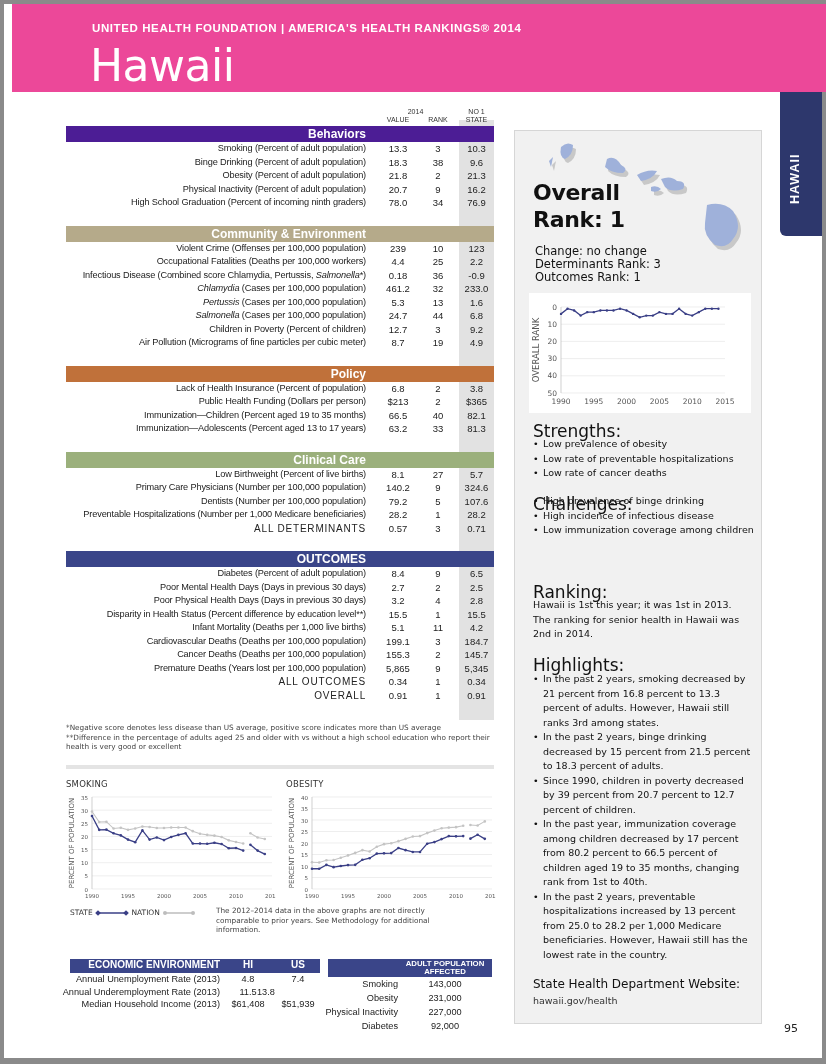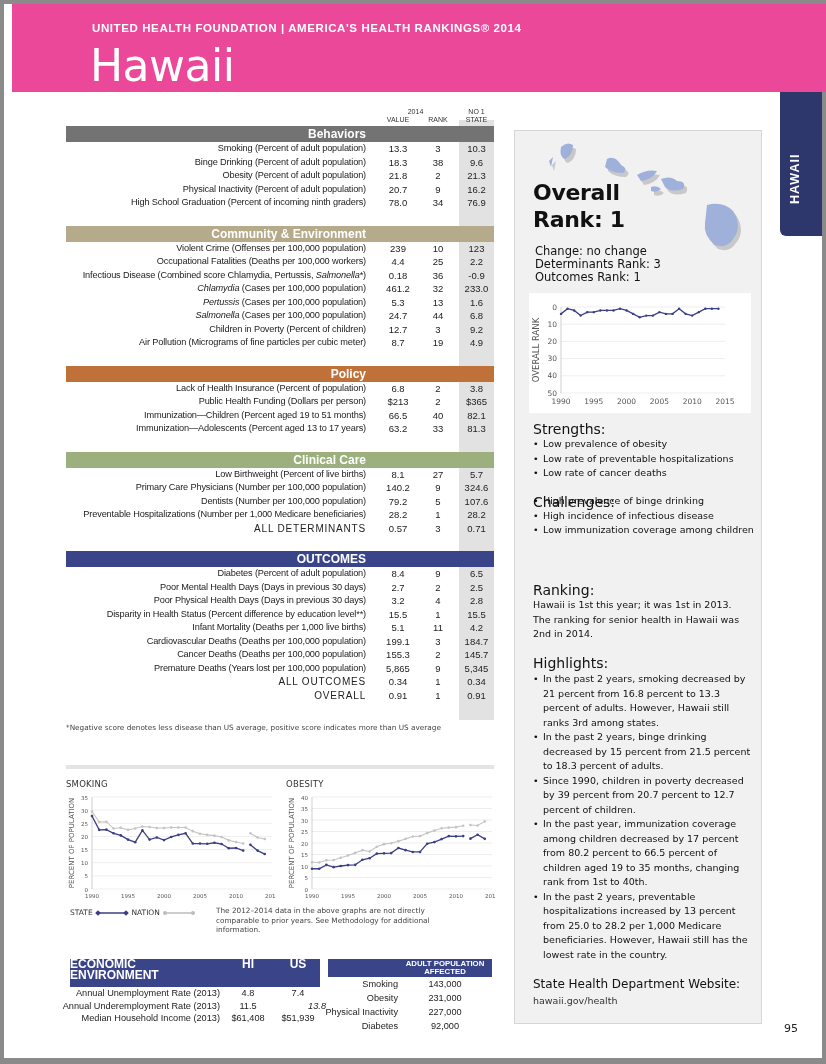--- a/index.html
+++ b/index.html
@@ -29,34 +29,34 @@
   .hr { position: absolute; left: 62px; top: 761px; width: 428px; height: 4px; background: #e4e4e4; }
 
   
   .mini { position: absolute; top: 775px; width: 210px; height: 125px; }
   .mini .ttl { font-size: 8.5px; font-family: "DejaVu Sans", sans-serif; color: #333; letter-spacing: 0.2px; }
   .legend { position: absolute; left: 66px; top: 904px; font-size: 7.5px; font-family: "DejaVu Sans", sans-serif; color: #333; }
   .legend-note { position: absolute; left: 212px; top: 902px; width: 240px; font-size: 7.3px; line-height: 9.5px; font-family: "DejaVu Sans", sans-serif; color: #444; }
 
   
   .econ { position: absolute; left: 66px; top: 955px; width: 250px; font-size: 9.2px; }
-  .econ .hdr { height: 28px; background: #3a4589; color: #fff; font-weight: bold; font-size: 12px; position: relative; line-height: 11px; }
+  .econ .hdr { height: 14px; background: #3a4589; color: #fff; font-weight: bold; font-size: 10px; position: relative; line-height: 11px; }
   .econ .hdr span, .econ .erow span { position: absolute; }
   .econ .erow { position: relative; height: 12.5px; line-height: 12.5px; }
   .pop { position: absolute; left: 324px; top: 955px; width: 164px; font-size: 9.2px; }
   .pop .hdr { height: 18px; background: #3a4589; color: #fff; font-weight: bold; font-size: 7.8px; position: relative; line-height: 8.5px; }
   .pop .hdr span, .pop .prow span { position: absolute; }
   .pop .prow { position: relative; height: 14px; line-height: 14px; }
 
   
   .panel { position: absolute; left: 510px; top: 126px; width: 248px; height: 894px; background: #f1f1f1; border: 1px solid #d6d6d6; font-family: "DejaVu Sans", sans-serif; color: #111; }
   .overall { position: absolute; left: 18px; top: 48px; font-size: 22px; font-weight: bold; line-height: 27px; letter-spacing: -0.3px; }
   .ranks { position: absolute; left: 20px; top: 114px; font-size: 11.5px; line-height: 13px; }
   .rank-chart { position: absolute; left: 14px; top: 162px; width: 222px; height: 120px; background: #fff; }
-  .ph { position: absolute; left: 18px; font-size: 14px; font-weight: normal; }
+  .ph { position: absolute; left: 18px; font-size: 17px; font-weight: normal; }
   .ul { position: absolute; left: 18px; width: 222px; font-size: 9.5px; line-height: 14.5px; list-style: none; }
   .ul li { position: relative; padding-left: 10px; }
   .ul li::before { content: "•"; position: absolute; left: 0; top: 0; }
   .ptext { position: absolute; left: 18px; width: 218px; font-size: 9.5px; line-height: 14.5px; }
   .pagenum { position: absolute; left: 780px; top: 1018px; font-size: 11px; font-family: "DejaVu Sans", sans-serif; }
 </style>
 </head>
 <body>
 
 <div class="page">
@@ -71,21 +71,21 @@
   <div class="tbl" id="tbl">
     <div class="gray-col"></div>
     <div class="colhead">
       <span style="left:312px;width:75px;top:4px;">2014</span>
       <span style="left:312px;width:40px;top:12px;">VALUE</span>
       <span style="left:357px;width:30px;top:12px;">RANK</span>
       <span style="left:393px;width:35px;top:4px;">NO 1</span>
       <span style="left:393px;width:35px;top:12px;">STATE</span>
     </div>
     <div id="sections">
-        <div class="sec-bar" style="background: #737373;">
+        <div class="sec-bar" style="background: #4c1d95;">
           <span>Behaviors</span>
         </div>
         <div class="row">
           <span class="lbl">Smoking (Percent of adult population)</span>
       <span class="v">13.3</span>
       <span class="r">3</span>
       <span class="n">10.3</span>
         </div>
         <div class="row">
           <span class="lbl">Binge Drinking (Percent of adult population)</span>
@@ -173,21 +173,21 @@
       <span class="r">2</span>
       <span class="n">3.8</span>
         </div>
         <div class="row">
           <span class="lbl">Public Health Funding (Dollars per person)</span>
       <span class="v">$213</span>
       <span class="r">2</span>
       <span class="n">$365</span>
         </div>
         <div class="row">
-          <span class="lbl">Immunization—Children (Percent aged 19 to 51 months)</span>
+          <span class="lbl">Immunization—Children (Percent aged 19 to 35 months)</span>
       <span class="v">66.5</span>
       <span class="r">40</span>
       <span class="n">82.1</span>
         </div>
         <div class="row">
           <span class="lbl">Immunization—Adolescents (Percent aged 13 to 17 years)</span>
       <span class="v">63.2</span>
       <span class="r">33</span>
       <span class="n">81.3</span>
         </div>
@@ -287,20 +287,21 @@
           <span class="lbl">OVERALL</span>
       <span class="v">0.91</span>
       <span class="r">1</span>
       <span class="n">0.91</span>
         </div>
       </div>
   </div>
 
   <div class="notes">
     <div>*Negative score denotes less disease than US average, positive score indicates more than US average</div>
+    <div>**Difference in the percentage of adults aged 25 and older with vs without a high school education who report their health is very good or excellent</div>
   </div>
   <div class="hr"></div>
 
   <div class="mini" style="left:62px;">
     <div class="ttl">SMOKING</div>
     <svg id="svg-smoking" width="210" height="115">
         <line x1="26" x2="206" y1="100" y2="100" stroke="#e6e6e6" stroke-width="0.7"></line>
         <text x="22" y="102.5" font-size="5.5" text-anchor="end" fill="#555" font-family="DejaVu Sans, sans-serif">0</text>
         <line x1="26" x2="206" y1="86.85714285714286" y2="86.85714285714286" stroke="#e6e6e6" stroke-width="0.7"></line>
         <text x="22" y="89.35714285714286" font-size="5.5" text-anchor="end" fill="#555" font-family="DejaVu Sans, sans-serif">5</text>
@@ -490,21 +491,21 @@
     </div>
     <div id="econ-rows">
         <div class="erow">
           <span style="right:100px;white-space:nowrap;">Annual Unemployment Rate (2013)</span>
     <span style="left:158px;width:40px;text-align:center;">4.8</span>
     <span style="left:204px;width:48px;text-align:center;">7.4</span>
         </div>
         <div class="erow">
           <span style="right:100px;white-space:nowrap;">Annual Underemployment Rate (2013)</span>
     <span style="left:158px;width:40px;text-align:center;">11.5</span>
-    <span style="left:208px;width:48px;text-align:right;font-style:italic;">13.8</span>
+    <span style="left:187px;width:48px;text-align:left;">13.8</span>
         </div>
         <div class="erow">
           <span style="right:100px;white-space:nowrap;">Median Household Income (2013)</span>
     <span style="left:158px;width:40px;text-align:center;">$61,408</span>
     <span style="left:204px;width:48px;text-align:center;">$51,939</span>
         </div>
       </div>
   </div>
 
   <div class="pop">

